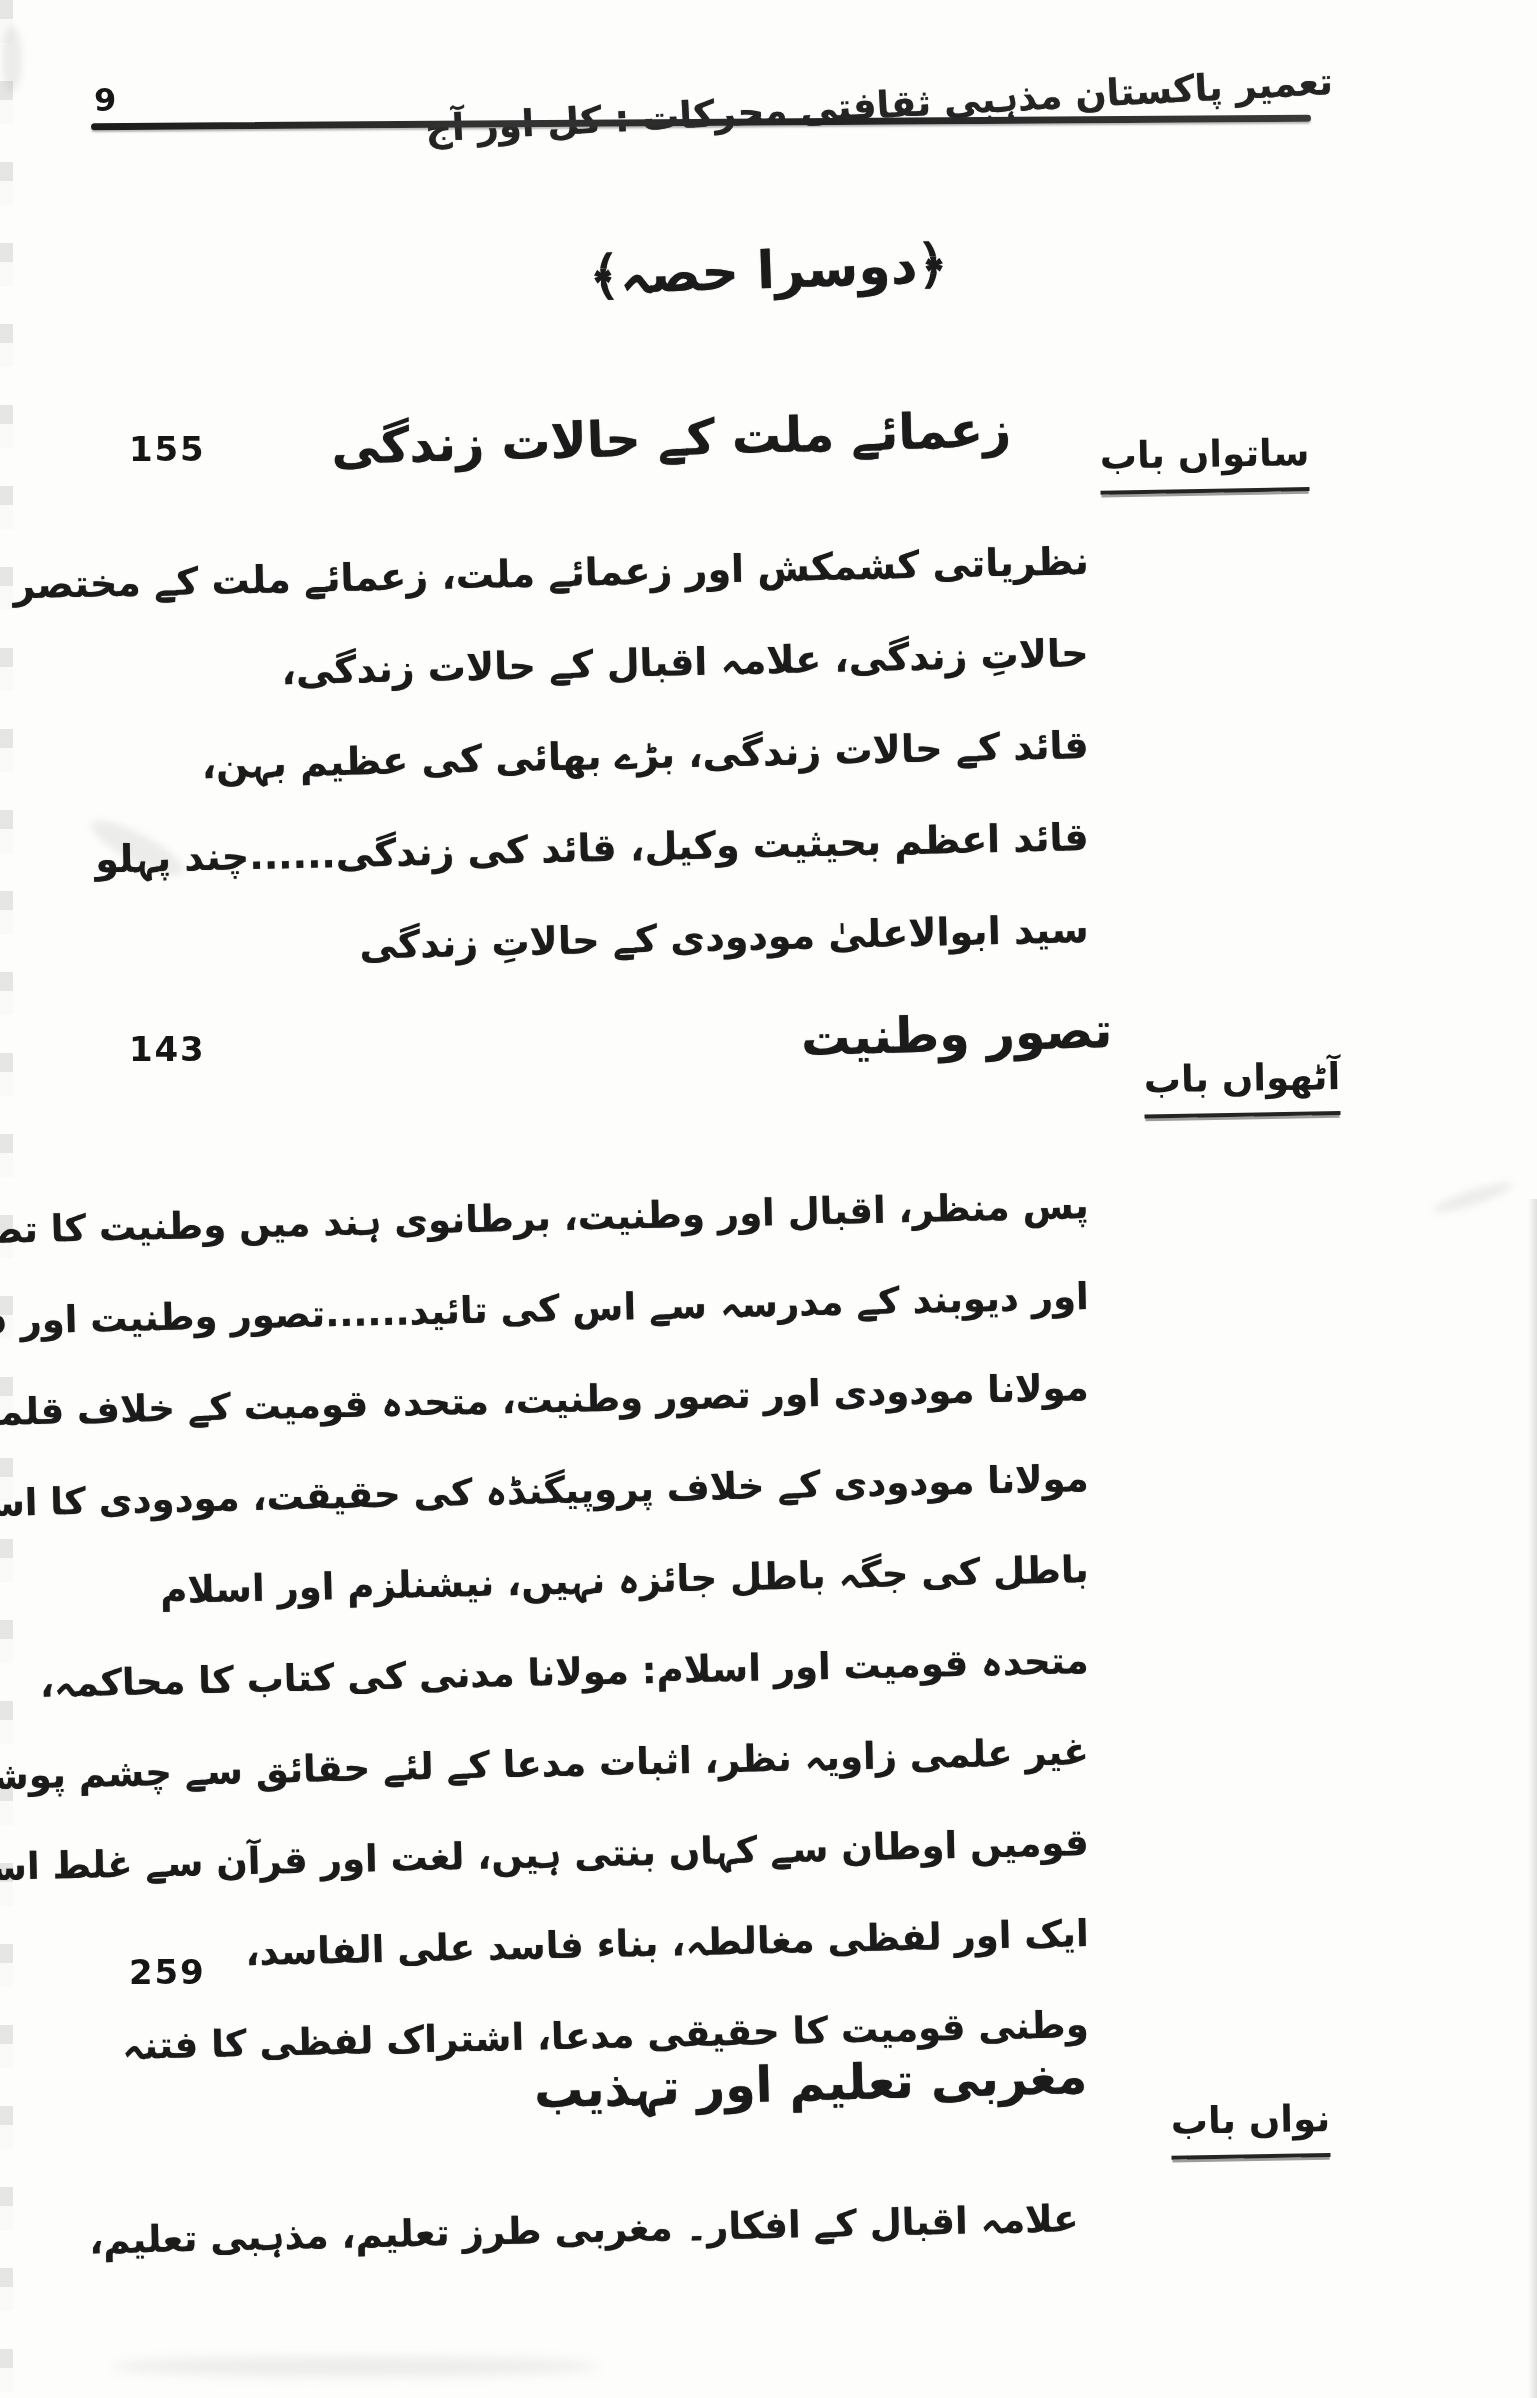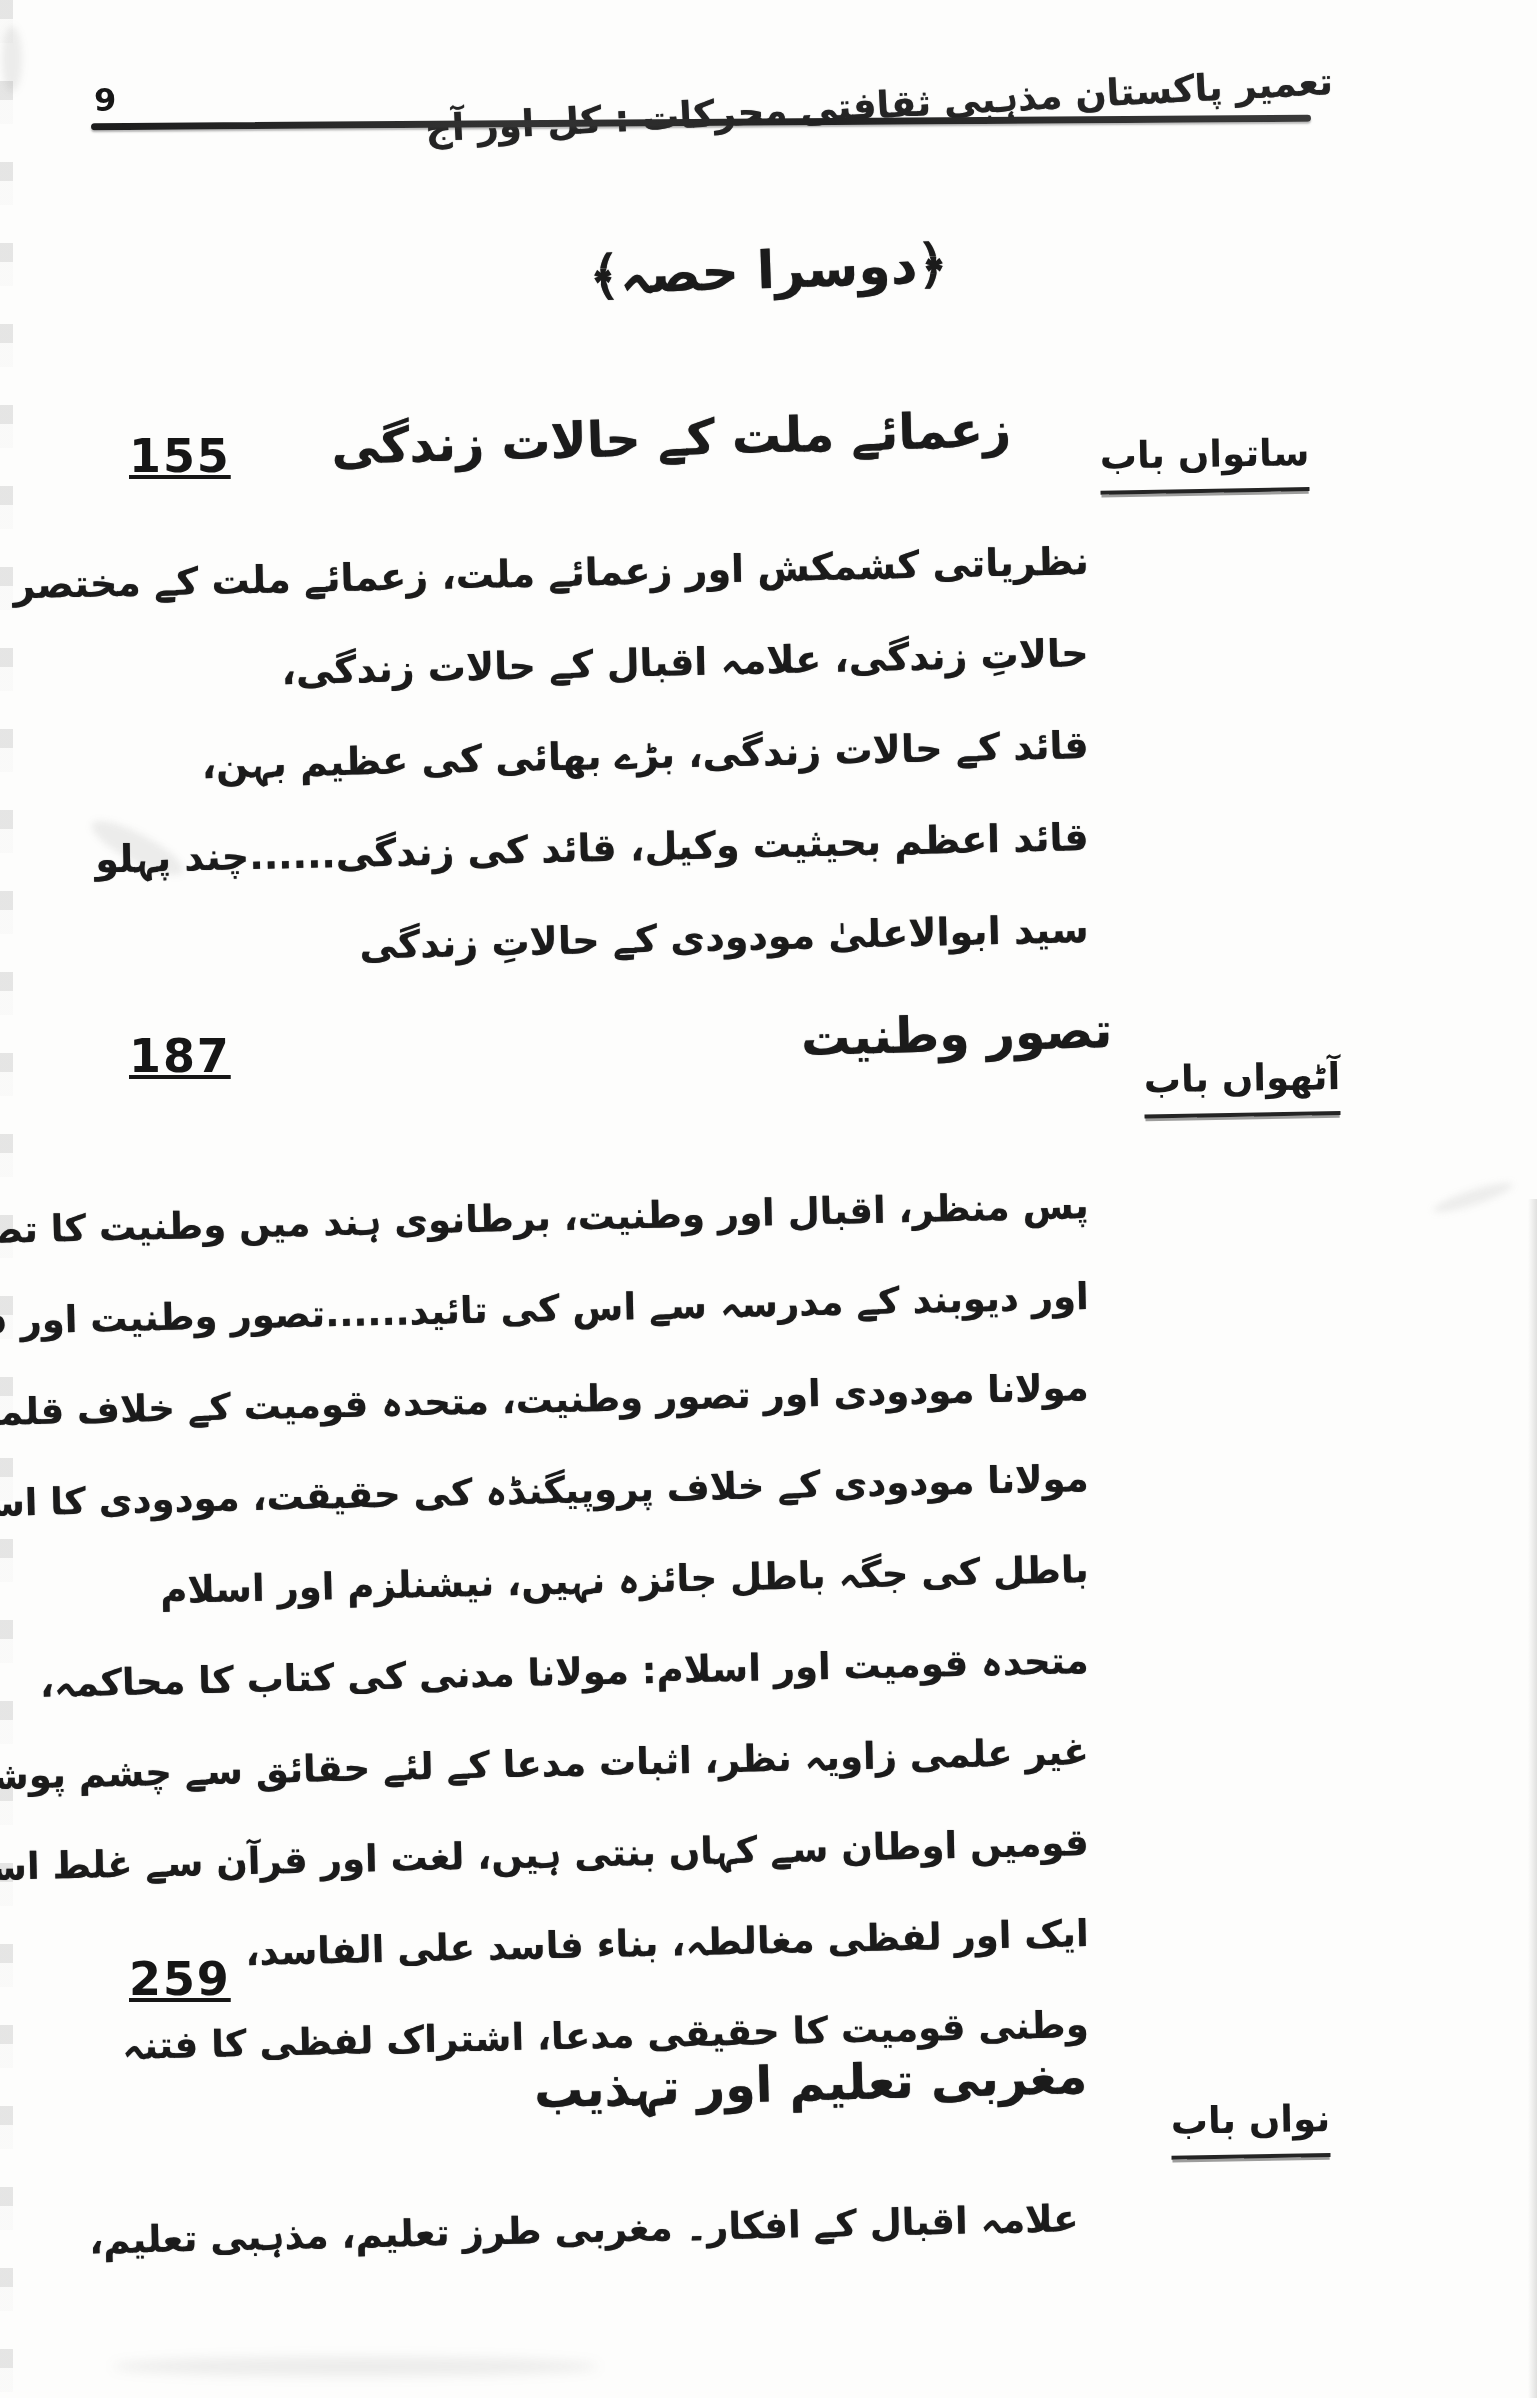--- a/index.html
+++ b/index.html
@@ -69,21 +69,21 @@
     text-shadow: 0 0 0.9px rgba(10,10,10,0.65);
   }
   .chlabel {
     font-size: 37px;
     padding-bottom: 13px;
     border-bottom: 4.7px solid #242424;
     box-shadow: 0 3.7px 0 -0.9px rgba(40,40,40,0.45);
     transform: rotate(-1deg);
     transform-origin: 100% 50%;
   }
-  .pgref { font-size: 46px; text-decoration: underline; }
+  .pgref { font-size: 34px; }
   .topics { text-align: right; direction: rtl; }
   .topic {
     font-size: 37px;
     transform: rotate(-1.3deg);
     transform-origin: 100% 50%;
     text-shadow: 0 0 0.9px rgba(15,15,15,0.55);
   }
   .topics-7 .topic { line-height: 92px; height: 92px; font-size: 38px; }
   .topics-8 .topic { line-height: 91px; height: 91px; }
   .topics-9 .topic { line-height: 94px; height: 94px; }
@@ -135,21 +135,21 @@
     <div class="abs topics topics-7" style="right:448px; top:515px;">
       <div class="urdu topic">نظریاتی کشمکش اور زعمائے ملت، زعمائے ملت کے مختصر</div>
       <div class="urdu topic">حالاتِ زندگی، علامہ اقبال کے حالات زندگی،</div>
       <div class="urdu topic">قائد کے حالات زندگی، بڑے بھائی کی عظیم بہن،</div>
       <div class="urdu topic">قائد اعظم بحیثیت وکیل، قائد کی زندگی......چند پہلو</div>
       <div class="urdu topic">سید ابوالاعلیٰ مودودی کے حالاتِ زندگی</div>
     </div>
   </section>
 
   <section>
-    <div class="abs latin-num pgref" style="left:129px; top:1029px;">187</div>
+    <div class="abs latin-num pgref" style="left:129px; top:1029px;">143</div>
     <div class="abs urdu chlabel" style="right:197px; top:1055px;">آٹھواں باب</div>
     <div class="abs urdu chtitle" style="right:425px; top:1002px;">تصور وطنیت</div>
     <div class="abs topics topics-8" style="right:448px; top:1160px;">
       <div class="urdu topic">پس منظر، اقبال اور وطنیت، برطانوی ہند میں وطنیت کا تصور</div>
       <div class="urdu topic">اور دیوبند کے مدرسہ سے اس کی تائید......تصور وطنیت اور قائد اعظم</div>
       <div class="urdu topic">مولانا مودودی اور تصور وطنیت، متحدہ قومیت کے خلاف قلمی محاذ</div>
       <div class="urdu topic">مولانا مودودی کے خلاف پروپیگنڈہ کی حقیقت، مودودی کا استدلال</div>
       <div class="urdu topic">باطل کی جگہ باطل جائزہ نہیں، نیشنلزم اور اسلام</div>
       <div class="urdu topic">متحدہ قومیت اور اسلام: مولانا مدنی کی کتاب کا محاکمہ،</div>
       <div class="urdu topic">غیر علمی زاویہ نظر، اثبات مدعا کے لئے حقائق سے چشم پوشی،</div>

